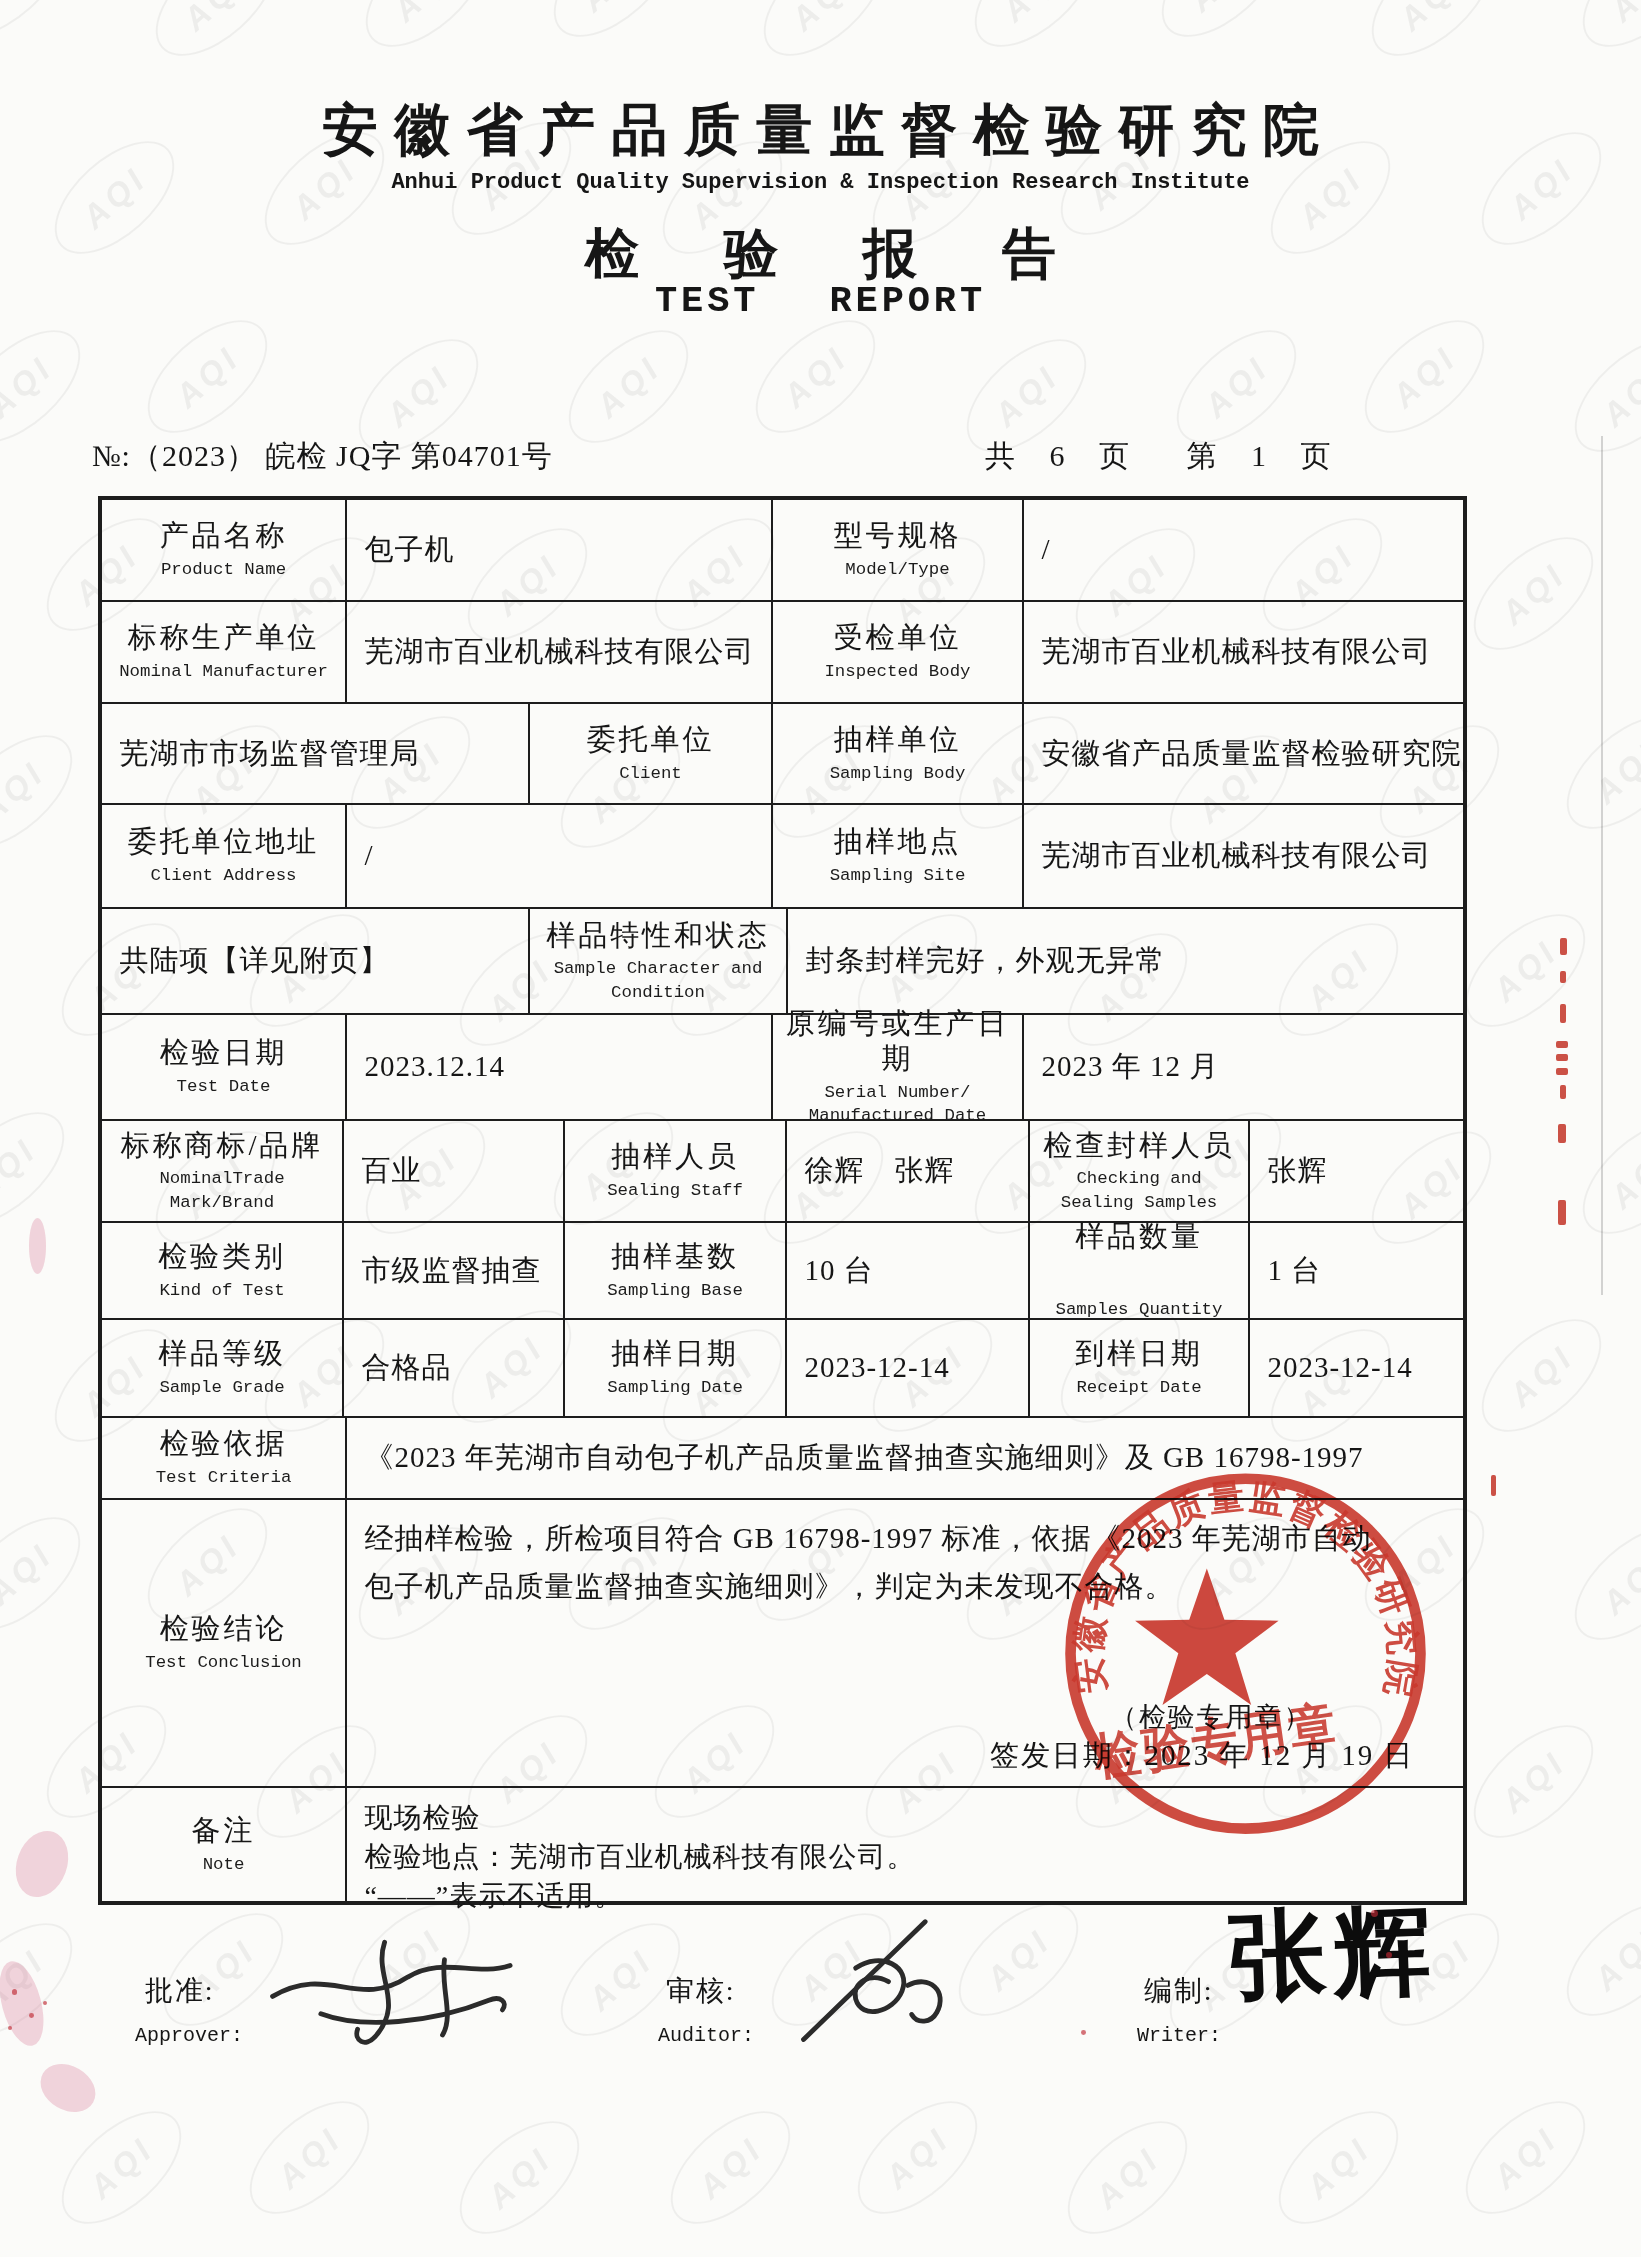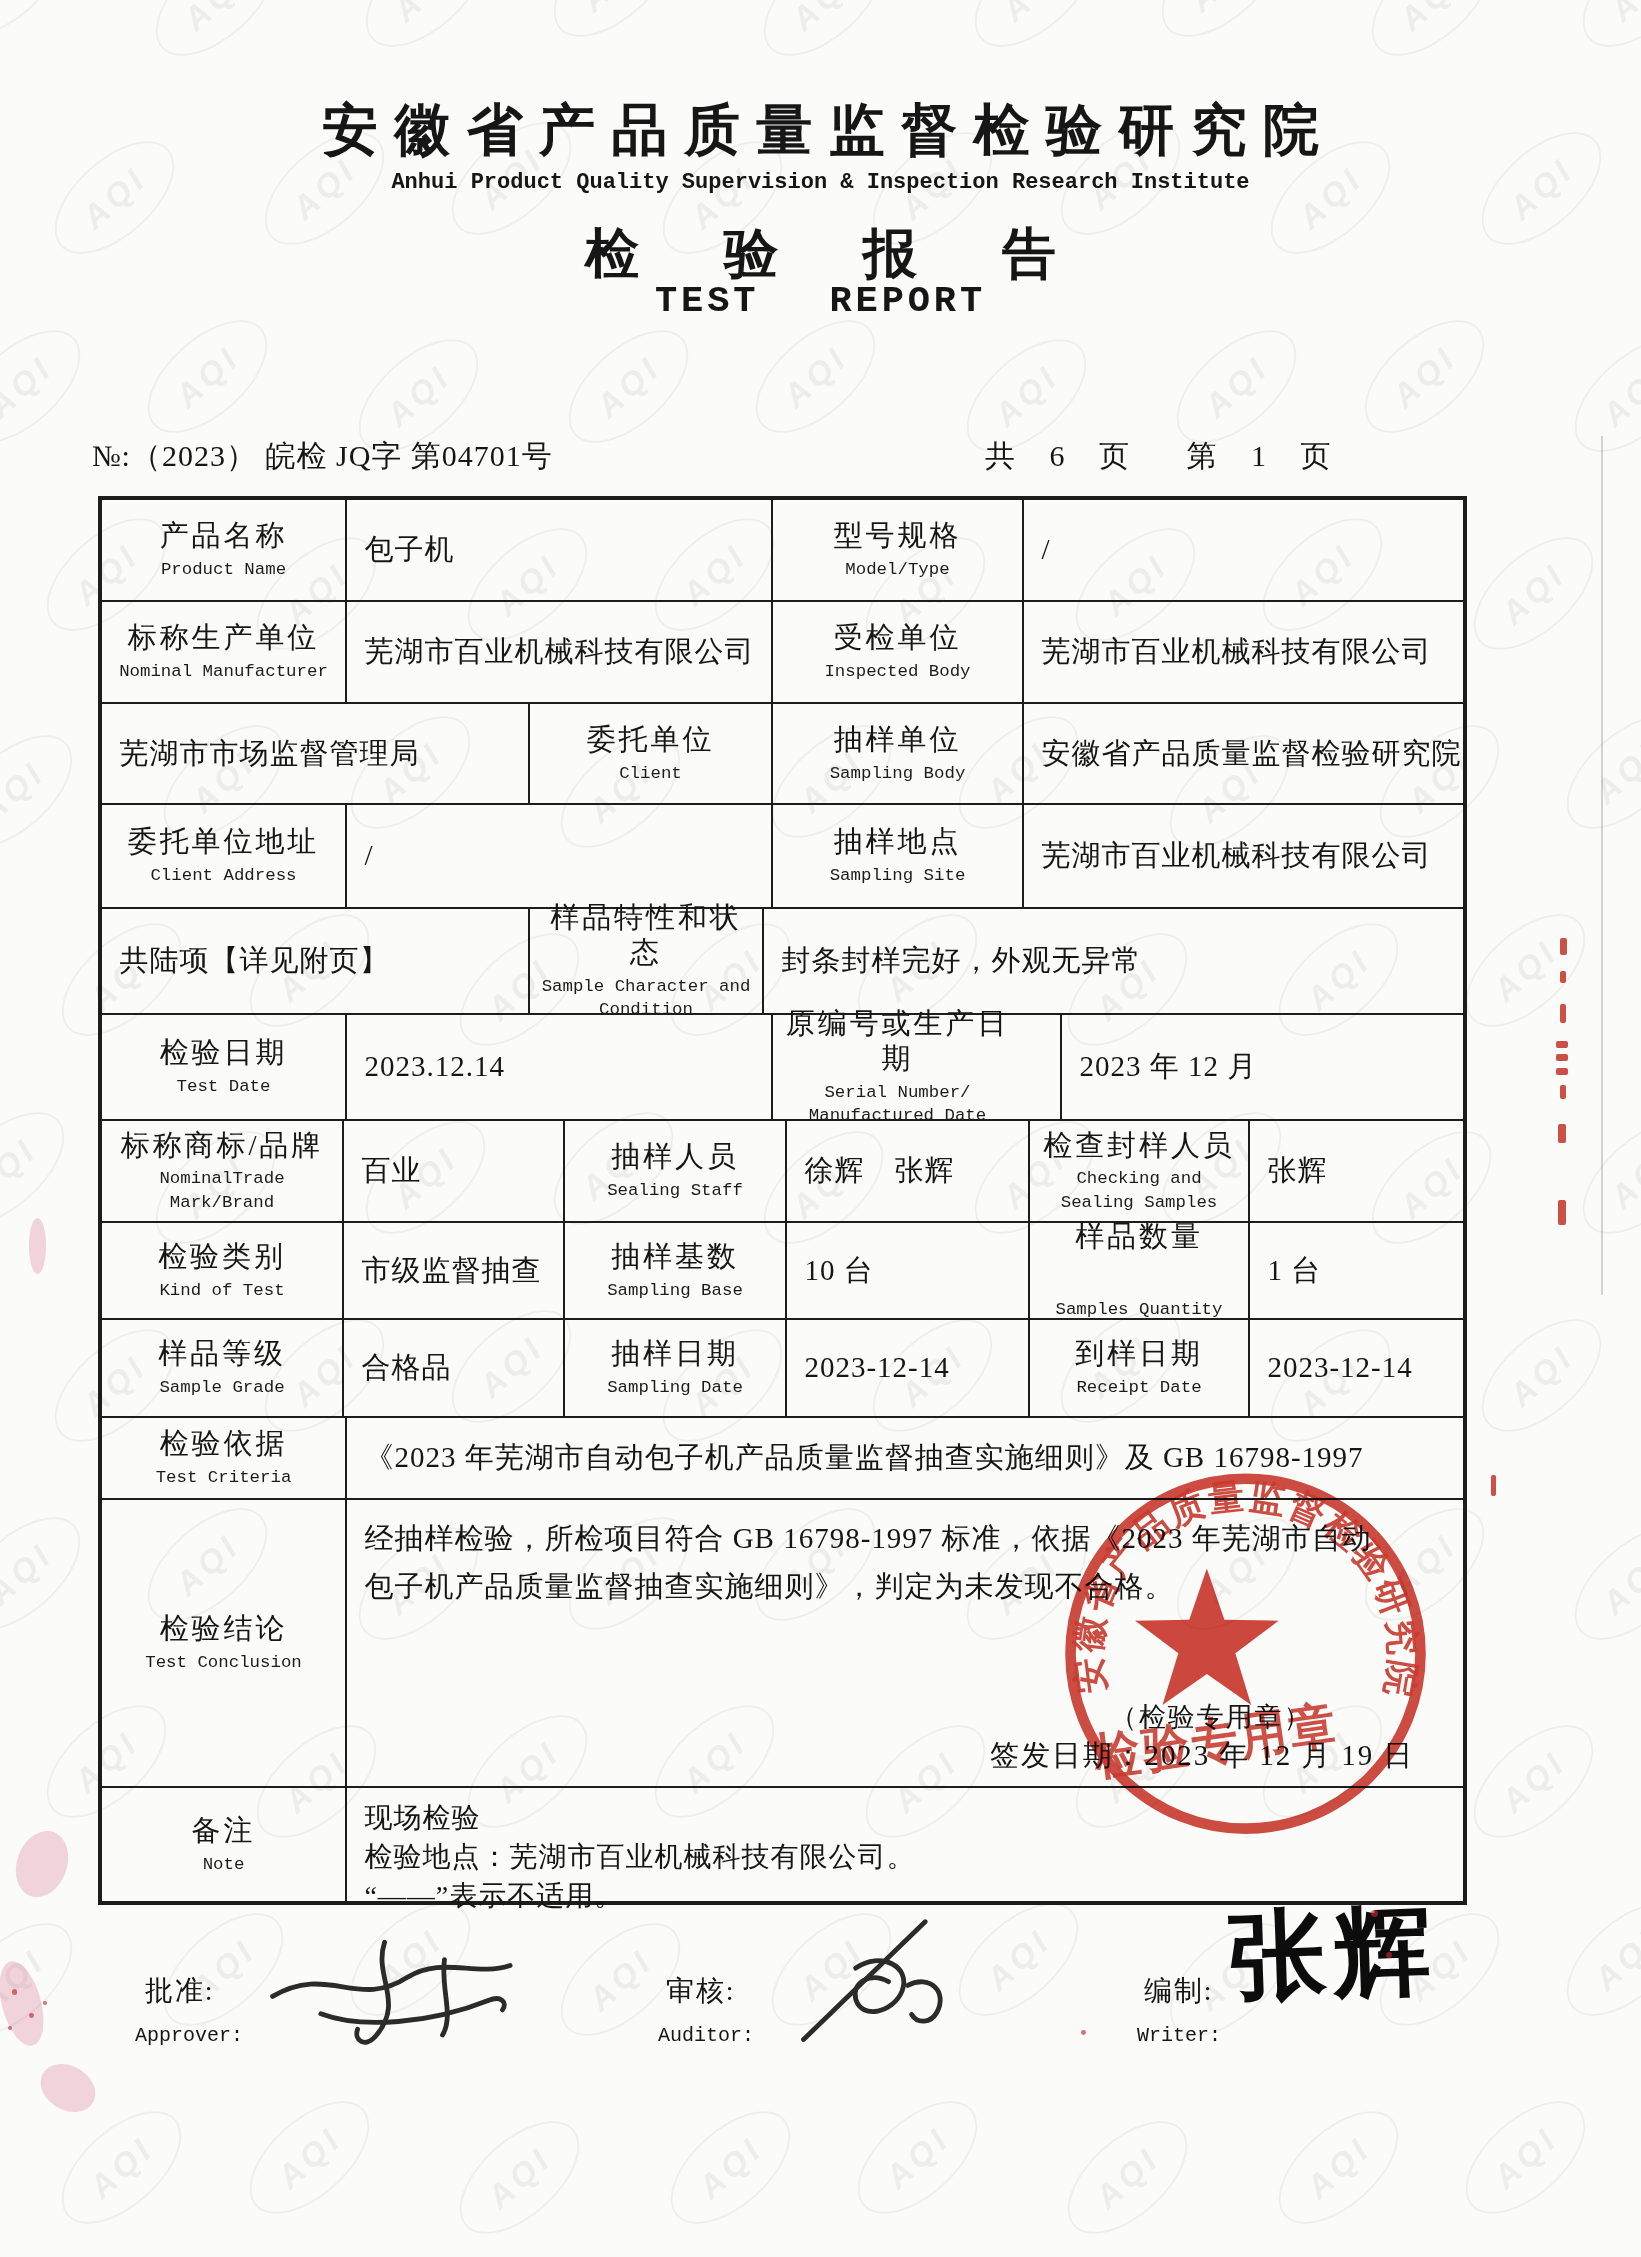--- a/index.html
+++ b/index.html
@@ -459,41 +459,41 @@
         <div class="lab-en">Sampling Site</div>
       </div>
       <div class="t-cell t-value" style="width: 449px;">
         <div class="val-text">芜湖市百业机械科技有限公司</div>
       </div>
     </div>
     <div class="t-row" style="height: 106px;">
       <div class="t-cell t-value" style="width: 426px;">
         <div class="val-text">共陆项【详见附页】</div>
       </div>
-      <div class="t-cell t-label" style="width: 234px;">
+      <div class="t-cell t-label" style="width: 258px;">
         <div class="lab-cn">样品特性和状态</div>
         <div class="lab-en">Sample Character and Condition</div>
       </div>
       <div class="t-cell t-value" style="width: 449px;">
         <div class="val-text">封条封样完好，外观无异常</div>
       </div>
     </div>
     <div class="t-row" style="height: 106px;">
       <div class="t-cell t-label" style="width: 243px;">
         <div class="lab-cn">检验日期</div>
         <div class="lab-en">Test Date</div>
       </div>
       <div class="t-cell t-value" style="width: 426px;">
         <div class="val-text">2023.12.14</div>
       </div>
       <div class="t-cell t-label" style="width: 251px;">
         <div class="lab-cn">原编号或生产日期</div>
         <div class="lab-en">Serial Number/ Manufactured Date</div>
       </div>
-      <div class="t-cell t-value" style="width: 449px; margin-left: 38px;">
+      <div class="t-cell t-value" style="width: 449px;">
         <div class="val-text">2023 年 12 月</div>
       </div>
     </div>
     <div class="t-row" style="height: 102px;">
       <div class="t-cell t-label" style="width: 240px;">
         <div class="lab-cn">标称商标/品牌</div>
         <div class="lab-en">NominalTrade Mark/Brand</div>
       </div>
       <div class="t-cell t-value" style="width: 221px;">
         <div class="val-text">百业</div>

